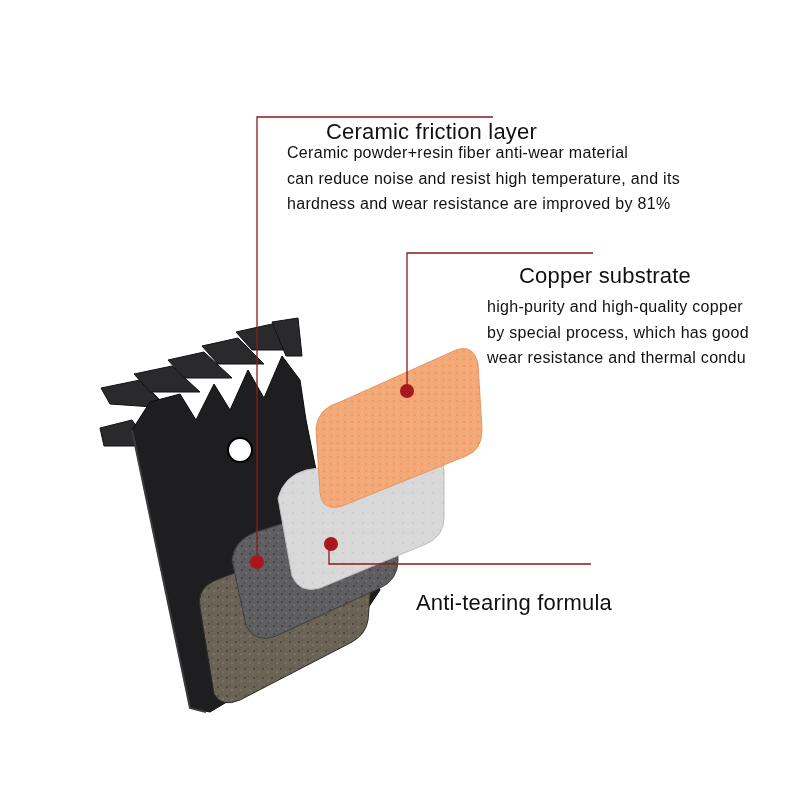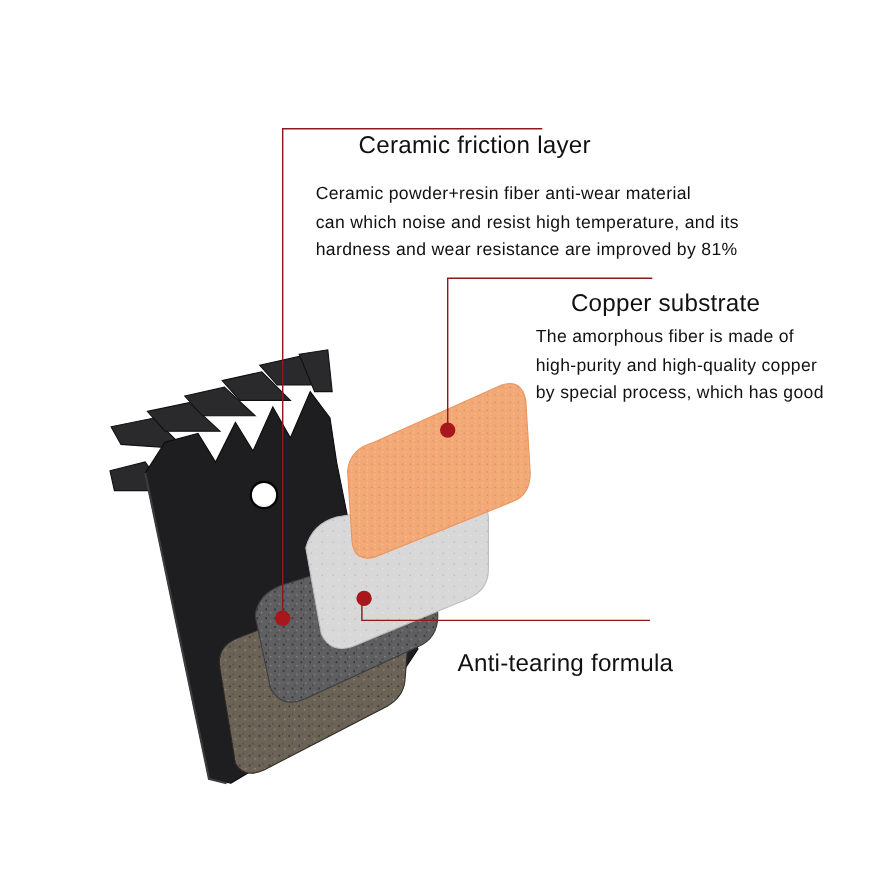--- a/index.html
+++ b/index.html
@@ -73,28 +73,28 @@
   </g>
 
   <g fill="#a8171c">
     <circle cx="257" cy="562" r="7"></circle>
     <circle cx="407" cy="391" r="7"></circle>
     <circle cx="331" cy="544" r="7"></circle>
   </g>
 </svg>
 
 <div class="callout-title" style="left:326px; top:119px;">Ceramic friction layer</div>
-<div class="callout-body" style="left:287px; top:164px;">
+<div class="callout-body" style="left:287px; top:140px;">
   <span>Ceramic powder+resin fiber anti-wear material</span>
-  <span>can which noise and resist high temperature, and its</span>
+  <span>can reduce noise and resist high temperature, and its</span>
   <span>hardness and wear resistance are improved by 81%</span>
 </div>
 
 <div class="callout-title" style="left:519px; top:263px;">Copper substrate</div>
 <div class="callout-body" style="left:487px; top:294px;">
-  <span>The amorphous fiber is made of</span>
   <span>high-purity and high-quality copper</span>
   <span>by special process, which has good</span>
+  <span>wear resistance and thermal condu</span>
 </div>
 
 <div class="callout-title" style="left:416px; top:590px;">Anti-tearing formula</div>
 <div class="callout-body" style="left:397px; top:604px;">
 </div>
 
 </body></html>

